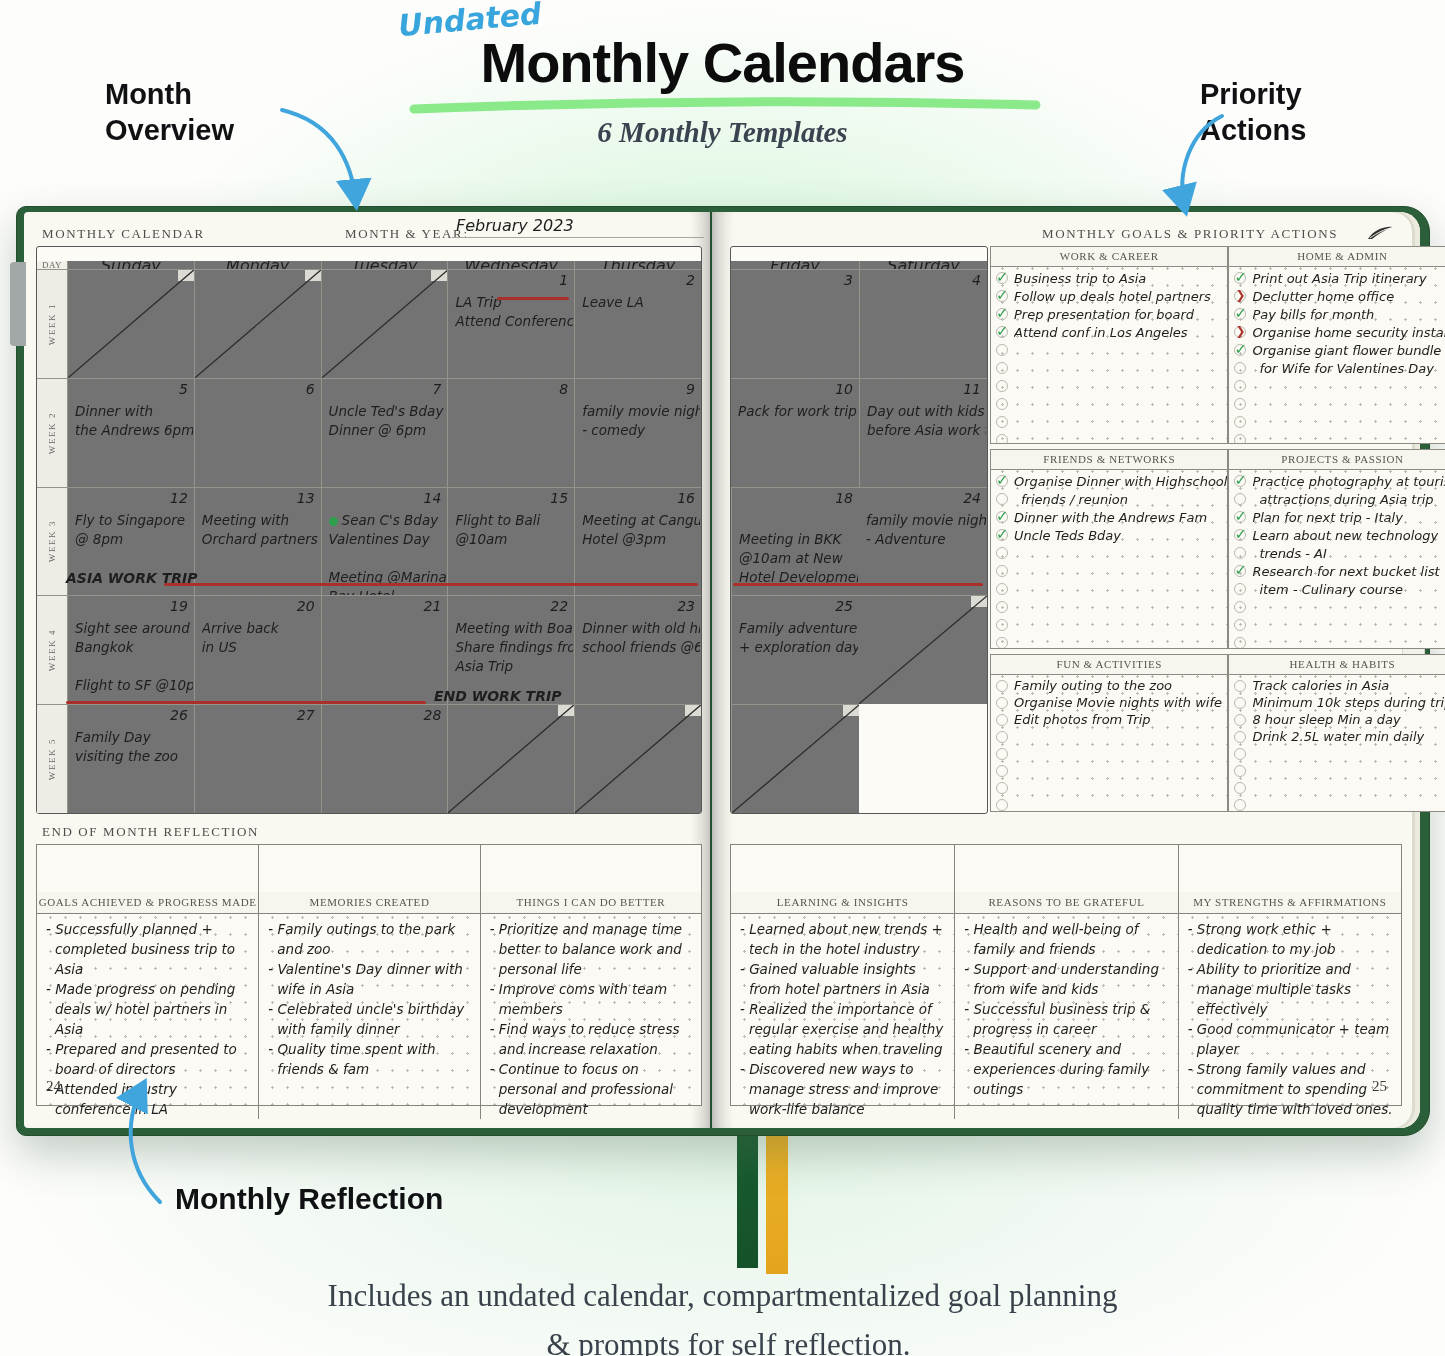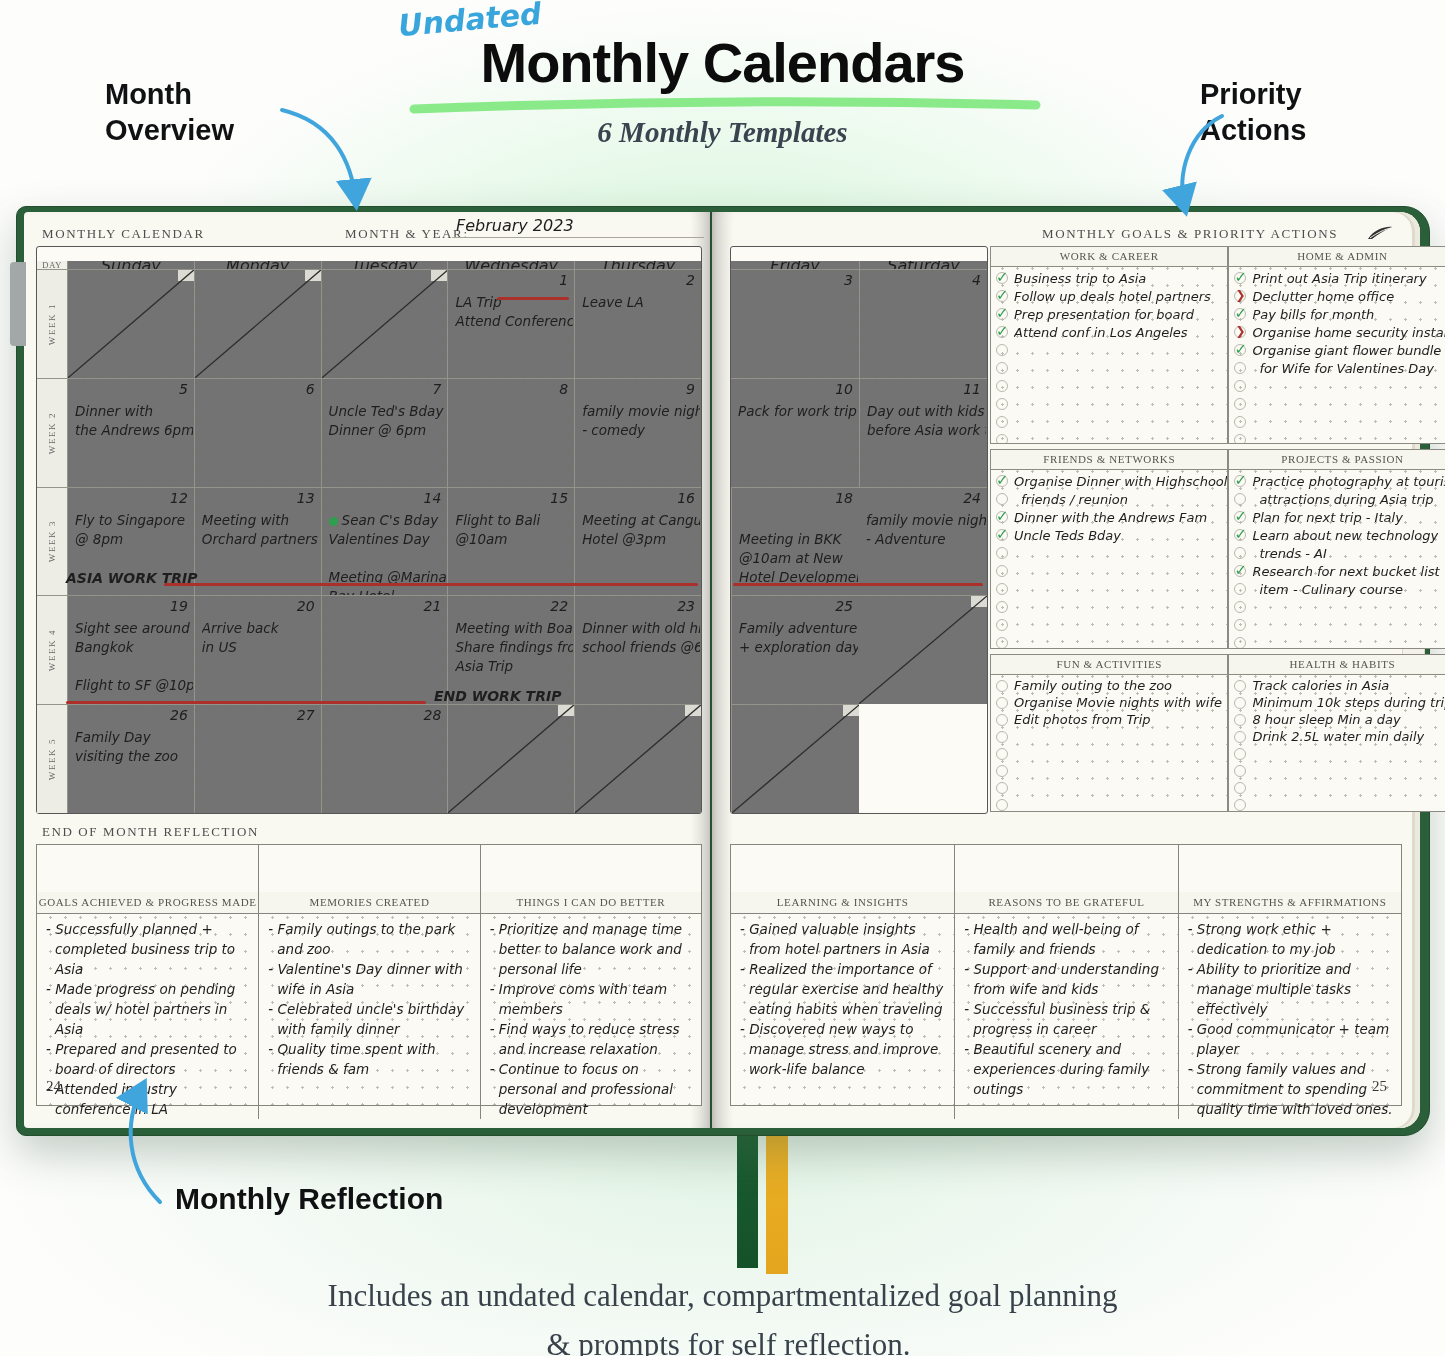--- a/index.html
+++ b/index.html
@@ -796,20 +796,21 @@
           <div class="ritem hw">- Improve coms with team members</div>
           <div class="ritem hw">- Find ways to reduce stress and increase relaxation</div>
           <div class="ritem hw">- Continue to focus on personal and professional development</div>
         </div>
       </div>
     </div>
   <div class="refl refl-r" id="refl-right">
       <div class="rbox no-l">
         <div class="rtitle">LEARNING &amp; INSIGHTS</div>
         <div class="rcontent dots">
+          <div class="ritem hw">- Learned about new trends + tech in the hotel industry</div>
           <div class="ritem hw">- Gained valuable insights from hotel partners in Asia</div>
           <div class="ritem hw">- Realized the importance of regular exercise and healthy eating habits when traveling</div>
           <div class="ritem hw">- Discovered new ways to manage stress and improve work-life balance</div>
         </div>
       </div>
       <div class="rbox">
         <div class="rtitle">REASONS TO BE GRATEFUL</div>
         <div class="rcontent dots">
           <div class="ritem hw">- Health and well-being of family and friends</div>
           <div class="ritem hw">- Support and understanding from wife and kids</div>

